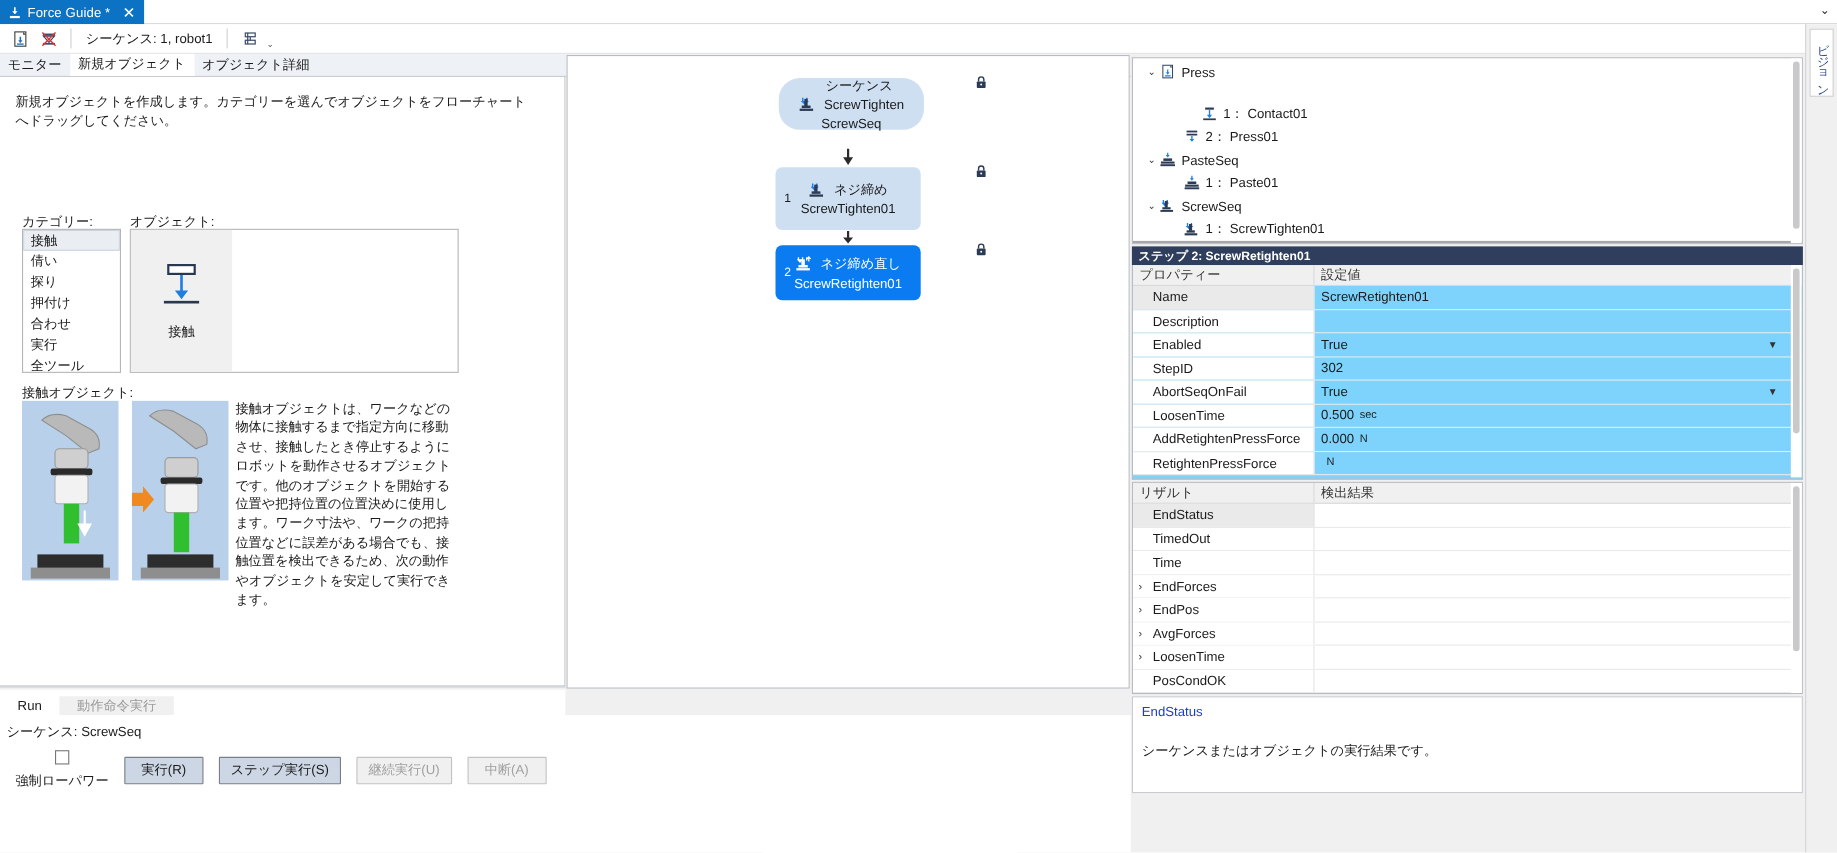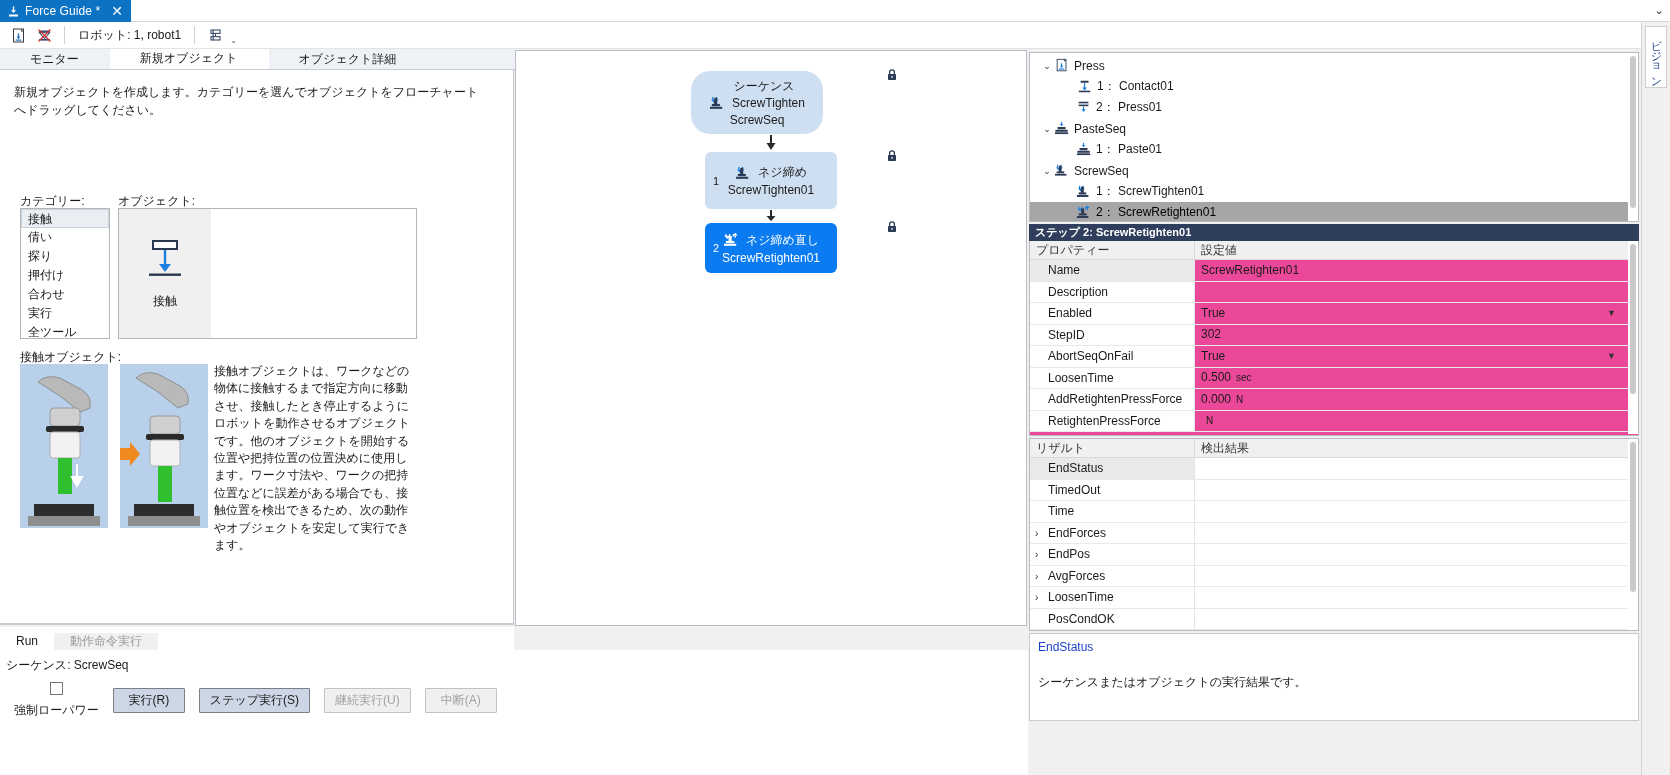--- a/index.html
+++ b/index.html
@@ -52,21 +52,21 @@
   .tb-caret { font-size:8px; color:#555; align-self:flex-end; margin-bottom:3px; }
 
   
   .tabstrip {
     position:absolute; left:0; top:49px; width:1028px; height:21px;
     background:#eef1f5; border-bottom:1px solid #c8ccd2;
     display:flex; align-items:stretch;
   }
   .tabstrip .tab {
     display:flex; align-items:center; justify-content:center;
-    padding:0 30px; font-size:12px; color:#1a1a1a; cursor:pointer;
+    padding:0 7px; font-size:12px; color:#1a1a1a; cursor:pointer;
     border-right:1px solid transparent;
   }
   .tabstrip .tab.active {
     background:#ffffff; border-bottom:1px solid #ffffff;
     position:relative; top:0;
   }
 
   
   .leftpanel {
     position:absolute; left:0; top:70px; width:514px; height:554px;
@@ -145,21 +145,21 @@
   .tnode .tlabel { }
 
   
   .propheader {
     position:absolute; left:1029px; top:224px; width:610px; height:17px;
     background:#2e3e5c; color:#ffffff; font-size:11px;
     display:flex; align-items:center; padding-left:6px; font-weight:bold;
   }
   .propgrid {
     position:absolute; left:1029px; top:241px; width:610px; height:195px;
-    background:#ec4899; border:1px solid #b8bcc2; border-top:0; overflow:hidden;
+    background:#7dd3fc; border:1px solid #b8bcc2; border-top:0; overflow:hidden;
   }
   .grid-head {
     display:flex; height:19px; background:#f0f0f0; border-bottom:1px solid #d9d9d9;
     font-size:12px; color:#333;
   }
   .grid-head .c1 { width:165px; padding-left:6px; line-height:19px; border-right:1px solid #d9d9d9;}
   .grid-head .c2 { flex:1; padding-left:6px; line-height:19px; }
   .grow { display:flex; height:21.5px; border-bottom:1px solid #e9e9e9; font-size:12px; }
   .grow .c1 {
     width:165px; padding-left:18px; line-height:21.5px;
@@ -266,21 +266,21 @@
     <div class="tb-btn">
       <svg width="17" height="17" viewBox="0 0 17 17">
         <rect x="3" y="3.5" width="11" height="2" fill="#3a4a6a"></rect>
         <path d="M3.5 5.8 L13.5 5.8 L8.5 11.5 Z" fill="none" stroke="#3a4a6a" stroke-width="1.1"></path>
         <rect x="3" y="12" width="11" height="1.6" fill="#3a4a6a"></rect>
         <path d="M2.5 2.5 L14.5 14.5" stroke="#d33" stroke-width="1.3"></path>
         <path d="M14.5 2.5 L2.5 14.5" stroke="#d33" stroke-width="1.3"></path>
       </svg>
     </div>
     <div class="tb-sep"></div>
-    <div class="tb-label">ロボット: 1, robot1</div>
+    <div class="tb-label">シーケンス: 1, robot1</div>
     <div class="tb-sep"></div>
     <div class="tb-btn">
       <svg width="17" height="17" viewBox="0 0 17 17">
         <rect x="4" y="3" width="9" height="3.4" fill="none" stroke="#3a4a6a" stroke-width="1.1"></rect>
         <rect x="4" y="9.6" width="9" height="3.4" fill="none" stroke="#3a4a6a" stroke-width="1.1"></rect>
         <path d="M8.5 6.4 L8.5 9.6" stroke="#3a4a6a" stroke-width="1.1"></path>
         <path d="M6.2 3 L6.2 13" stroke="#3a4a6a" stroke-width="1.1"></path>
       </svg>
     </div>
     <div class="tb-caret">⌄</div>
@@ -382,21 +382,21 @@
           <div class="btn">実行(R)</div>
           <div class="btn">ステップ実行(S)</div>
           <div class="btn disabled">継続実行(U)</div>
           <div class="btn disabled">中断(A)</div>
         </div>
     </div>
   </div>
 
   <div class="centerpanel">
     <div class="flow" id="flow">
-        <div class="node" style="left: 175px; top: 20px; width: 132px; height: 63px; border-radius: 19px;">
+        <div class="node" style="left: 192px; top: 20px; width: 132px; height: 47px; border-radius: 19px;">
           <div style="margin-left: 14px;">シーケンス</div>
           <div class="row1">
             <span class="nicon"><svg width="17" height="16" viewBox="0 0 18 17">
                 <path d="M4 2 L4 6 M8 2 L8 6" stroke="#1f7fe0" stroke-width="1.4"></path>
                 <path d="M2 5 L6 9 L10 5 Z" fill="#1f7fe0"></path>
                 <rect x="5.5" y="3" width="3.2" height="7" fill="#2b3a55"></rect>
                 <rect x="3" y="9.5" width="8.5" height="2.4" fill="#2b3a55"></rect>
                 <rect x="1" y="12.5" width="13" height="2.2" fill="#2b3a55"></rect>
               </svg></span>
             <span>ScrewTighten</span>
@@ -464,21 +464,21 @@
           <span class="chev">⌄</span>
           <span class="ticon"><svg width="16" height="15" viewBox="0 0 18 17">
               <rect x="3.5" y="1.5" width="10" height="13" fill="#ffffff" stroke="#2b3a55" stroke-width="1"></rect>
               <path d="M11.2 1.5 L13.5 3.8 L11.2 3.8 Z" fill="#2b3a55"></path>
               <path d="M8.5 6 L8.5 10" stroke="#1f7fe0" stroke-width="1.3"></path>
               <path d="M6.6 8.8 L8.5 11.2 L10.4 8.8 Z" fill="#1f7fe0"></path>
               <rect x="5.5" y="11.8" width="6" height="1.3" fill="#1f7fe0"></rect>
             </svg></span>
           <span class="tlabel">Press</span>
         </div>
-        <div class="tnode" style="padding-left: 33px;">
+        <div class="tnode" style="padding-left: 48px; margin-top: 17px;">
           <span class="chev"></span>
           <span class="ticon"><svg width="16" height="15" viewBox="0 0 18 17">
               <rect x="4" y="2" width="9" height="2.2" fill="#2b3a55"></rect>
               <path d="M8.5 4.5 L8.5 11" stroke="#1f7fe0" stroke-width="1.4"></path>
               <path d="M5.8 9.5 L8.5 13 L11.2 9.5 Z" fill="#1f7fe0"></path>
               <rect x="2" y="13.2" width="13" height="1.8" fill="#2b3a55"></rect>
             </svg></span>
           <span class="tlabel">1： Contact01</span>
         </div>
         <div class="tnode" style="padding-left: 32px;">

